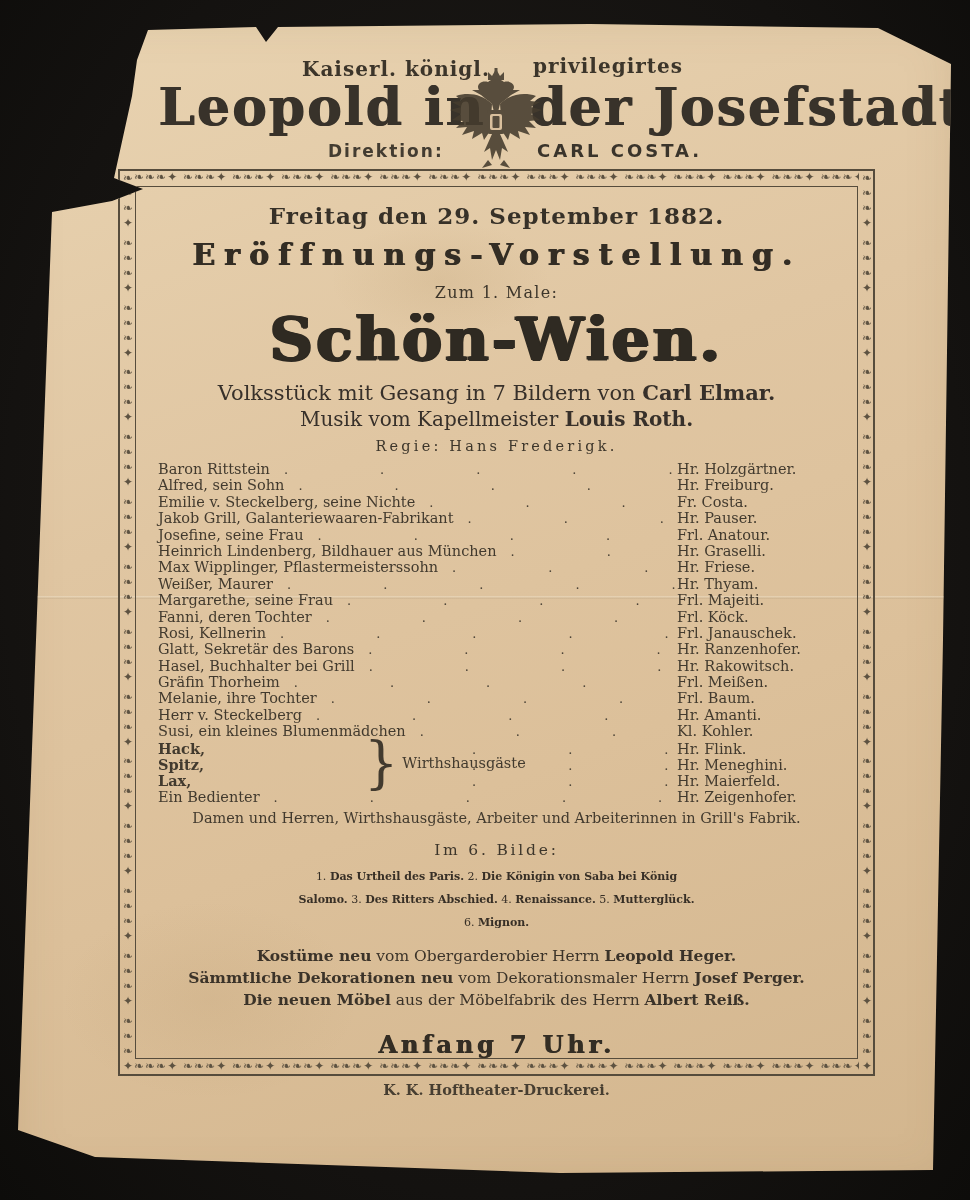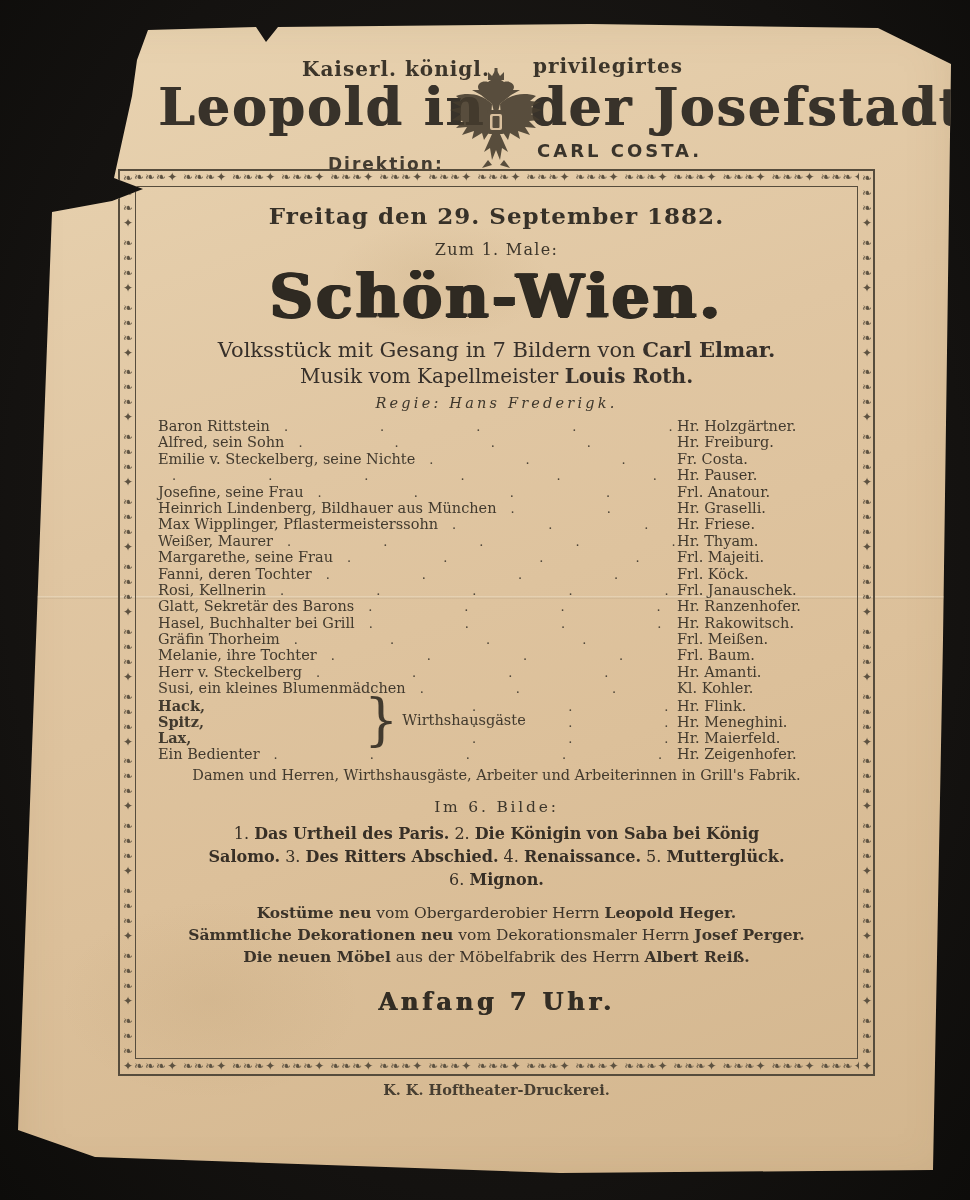--- a/index.html
+++ b/index.html
@@ -27,21 +27,21 @@
 
   
   .hdr{position:absolute;white-space:nowrap;}
   #pre-left{left:302px;top:57px;font-size:20px;font-weight:700;letter-spacing:1px;}
   #pre-right{left:533px;top:54px;font-size:20px;font-weight:700;letter-spacing:1px;}
   #title-left{left:158px;top:76px;font-size:52px;font-weight:700;letter-spacing:2px;
       text-shadow:1px 0 0 currentColor;color:#38322a;}
   #title-right{left:530px;top:76px;font-size:52px;font-weight:700;letter-spacing:2px;
       text-shadow:1px 0 0 currentColor;color:#38322a;}
   #eagle{position:absolute;left:448px;top:68px;}
-  #direktion{left:328px;top:154px;font-family:"DejaVu Sans",sans-serif;font-size:17px;
+  #direktion{left:328px;top:141px;font-family:"DejaVu Sans",sans-serif;font-size:17px;
       font-weight:700;letter-spacing:2px;color:#433c31;}
   #costa{left:537px;top:140px;font-family:"DejaVu Sans",sans-serif;font-size:18px;
       font-weight:700;letter-spacing:3px;color:#3a342b;}
 
   
   #frame{position:absolute;left:118px;top:169px;width:757px;height:907px;
       border:2px solid #564c3c;box-sizing:border-box;}
   .orn{position:absolute;overflow:hidden;white-space:nowrap;color:#5d5241;
       font-family:"DejaVu Sans",sans-serif;font-size:12px;letter-spacing:1px;}
   #orn-top{left:14px;right:14px;top:0;height:14px;line-height:13px;}
@@ -54,38 +54,38 @@
   #content{position:absolute;inset:16px;text-align:center;color:#3d362b;}
   .b{font-weight:700;}
   #date-line{margin-top:15px;font-size:23px;font-weight:700;letter-spacing:1px;color:#373128;}
   #event-line{margin-top:8px;font-size:30px;font-weight:700;letter-spacing:.30em;
       color:#332d24;text-shadow:1px 0 0 currentColor;}
   #premiere-note{margin-top:11px;font-size:16px;letter-spacing:.08em;}
   #main-title{margin-top:2px;font-size:60px;font-weight:700;letter-spacing:3px;color:#2f2a22;
       text-shadow:1.4px 0 0 currentColor,-1.4px 0 0 currentColor,0 1px 0 currentColor;}
   #subtitle-line{margin-top:6px;font-size:21px;color:#37302a;}
   #music-line{margin-top:2px;font-size:20px;color:#37302a;text-align:center;}
-  #regie-line{margin-top:7px;font-size:14.5px;letter-spacing:.22em;font-style:italic;}
+  #regie-line{margin-top:7px;font-size:14.5px;letter-spacing:.22em;}
 
   #cast-list{position:relative;margin-top:7px;text-align:left;padding:0 24px 0 22px;}
   .cast-row{display:flex;align-items:baseline;height:16.4px;font-size:14.5px;color:#423a2e;}
   .cast-row .role{white-space:nowrap;}
   .cast-row.brace .role{min-width:300px;font-weight:bold;}
   .cast-row .leader{flex:1;overflow:hidden;white-space:nowrap;letter-spacing:92px;
       color:#4a4236;padding-left:14px;font-size:13px;}
   .cast-row .performer{width:156px;white-space:nowrap;}
   #brace-overlay{position:absolute;left:228px;display:flex;align-items:center;color:#423a2e;}
   #brace-char{font-size:54px;font-weight:400;line-height:1;transform:scaleY(1.05);}
   #brace-label{font-size:14.5px;margin-left:4px;}
 
   #ensemble-note{margin-top:5px;font-size:14.5px;color:#423a2e;}
   #tableaux-header{margin-top:15px;font-size:15.5px;letter-spacing:.18em;}
   #tableaux-title{margin-top:5px;font-size:33px;font-weight:700;letter-spacing:.32em;
       color:#332d24;text-shadow:1.2px 0 0 currentColor;}
-  .tbl-line{font-size:16px;line-height:23px;color:#372f26;}
+  .tbl-line{font-size:11px;line-height:23px;color:#372f26;}
   #tableaux-list{margin-top:6px;}
   #credits{margin-top:11px;}
   .credit-line{font-size:15.5px;line-height:21px;color:#3b3329;}
   #start-time{margin-top:19px;font-size:24px;font-weight:700;letter-spacing:.16em;
       color:#332d24;text-shadow:.8px 0 0 currentColor;}
 
   #printer-line{position:absolute;left:118px;top:1081px;width:757px;text-align:center;
       font-size:14.5px;font-weight:700;color:#473e31;}
 </style>
 </head>
@@ -125,20 +125,21 @@
 
   <div id="frame">
     <div id="orn-top" class="orn">❧❧❧✦ ❧❧❧✦ ❧❧❧✦ ❧❧❧✦ ❧❧❧✦ ❧❧❧✦ ❧❧❧✦ ❧❧❧✦ ❧❧❧✦ ❧❧❧✦ ❧❧❧✦ ❧❧❧✦ ❧❧❧✦ ❧❧❧✦ ❧❧❧✦ ❧❧❧✦ ❧❧❧✦ ❧❧❧✦ ❧❧❧✦ ❧❧❧✦ ❧❧❧✦ ❧❧❧✦ ❧❧❧✦ ❧❧❧✦ ❧❧❧✦ ❧❧❧✦ ❧❧❧✦ ❧❧❧✦ ❧❧❧✦ ❧❧❧✦ ❧❧❧✦ ❧❧❧✦ ❧❧❧✦ ❧❧❧✦ ❧❧❧✦ ❧❧❧✦ ❧❧❧✦ ❧❧❧✦ ❧❧❧✦ ❧❧❧✦ ❧❧❧✦ ❧❧❧✦ ❧❧❧✦ ❧❧❧✦ ❧❧❧✦ ❧❧❧✦ ❧❧❧✦ ❧❧❧✦ ❧❧❧✦ ❧❧❧✦ ❧❧❧✦ ❧❧❧✦ ❧❧❧✦ ❧❧❧✦ ❧❧❧✦ ❧❧❧✦ ❧❧❧✦ ❧❧❧✦ ❧❧❧✦ ❧❧❧✦ ❧❧❧✦ ❧❧❧✦ ❧❧❧✦ ❧❧❧✦ ❧❧❧✦ ❧❧❧✦ ❧❧❧✦ ❧❧❧✦ ❧❧❧✦ ❧❧❧✦ ❧❧❧✦ ❧❧❧✦ ❧❧❧✦ ❧❧❧✦ ❧❧❧✦ ❧❧❧✦ ❧❧❧✦ ❧❧❧✦ ❧❧❧✦ ❧❧❧✦ ❧❧❧✦ ❧❧❧✦ ❧❧❧✦ ❧❧❧✦ ❧❧❧✦ ❧❧❧✦ ❧❧❧✦ ❧❧❧✦ ❧❧❧✦ ❧❧❧✦ </div>
     <div id="orn-bottom" class="orn">❧❧❧✦ ❧❧❧✦ ❧❧❧✦ ❧❧❧✦ ❧❧❧✦ ❧❧❧✦ ❧❧❧✦ ❧❧❧✦ ❧❧❧✦ ❧❧❧✦ ❧❧❧✦ ❧❧❧✦ ❧❧❧✦ ❧❧❧✦ ❧❧❧✦ ❧❧❧✦ ❧❧❧✦ ❧❧❧✦ ❧❧❧✦ ❧❧❧✦ ❧❧❧✦ ❧❧❧✦ ❧❧❧✦ ❧❧❧✦ ❧❧❧✦ ❧❧❧✦ ❧❧❧✦ ❧❧❧✦ ❧❧❧✦ ❧❧❧✦ ❧❧❧✦ ❧❧❧✦ ❧❧❧✦ ❧❧❧✦ ❧❧❧✦ ❧❧❧✦ ❧❧❧✦ ❧❧❧✦ ❧❧❧✦ ❧❧❧✦ ❧❧❧✦ ❧❧❧✦ ❧❧❧✦ ❧❧❧✦ ❧❧❧✦ ❧❧❧✦ ❧❧❧✦ ❧❧❧✦ ❧❧❧✦ ❧❧❧✦ ❧❧❧✦ ❧❧❧✦ ❧❧❧✦ ❧❧❧✦ ❧❧❧✦ ❧❧❧✦ ❧❧❧✦ ❧❧❧✦ ❧❧❧✦ ❧❧❧✦ ❧❧❧✦ ❧❧❧✦ ❧❧❧✦ ❧❧❧✦ ❧❧❧✦ ❧❧❧✦ ❧❧❧✦ ❧❧❧✦ ❧❧❧✦ ❧❧❧✦ ❧❧❧✦ ❧❧❧✦ ❧❧❧✦ ❧❧❧✦ ❧❧❧✦ ❧❧❧✦ ❧❧❧✦ ❧❧❧✦ ❧❧❧✦ ❧❧❧✦ ❧❧❧✦ ❧❧❧✦ ❧❧❧✦ ❧❧❧✦ ❧❧❧✦ ❧❧❧✦ ❧❧❧✦ ❧❧❧✦ ❧❧❧✦ ❧❧❧✦ </div>
     <div id="orn-left" class="orn">❧❧❧✦ ❧❧❧✦ ❧❧❧✦ ❧❧❧✦ ❧❧❧✦ ❧❧❧✦ ❧❧❧✦ ❧❧❧✦ ❧❧❧✦ ❧❧❧✦ ❧❧❧✦ ❧❧❧✦ ❧❧❧✦ ❧❧❧✦ ❧❧❧✦ ❧❧❧✦ ❧❧❧✦ ❧❧❧✦ ❧❧❧✦ ❧❧❧✦ ❧❧❧✦ ❧❧❧✦ ❧❧❧✦ ❧❧❧✦ ❧❧❧✦ ❧❧❧✦ ❧❧❧✦ ❧❧❧✦ ❧❧❧✦ ❧❧❧✦ ❧❧❧✦ ❧❧❧✦ ❧❧❧✦ ❧❧❧✦ ❧❧❧✦ ❧❧❧✦ ❧❧❧✦ ❧❧❧✦ ❧❧❧✦ ❧❧❧✦ ❧❧❧✦ ❧❧❧✦ ❧❧❧✦ ❧❧❧✦ ❧❧❧✦ ❧❧❧✦ ❧❧❧✦ ❧❧❧✦ ❧❧❧✦ ❧❧❧✦ ❧❧❧✦ ❧❧❧✦ ❧❧❧✦ ❧❧❧✦ ❧❧❧✦ ❧❧❧✦ ❧❧❧✦ ❧❧❧✦ ❧❧❧✦ ❧❧❧✦ ❧❧❧✦ ❧❧❧✦ ❧❧❧✦ ❧❧❧✦ ❧❧❧✦ ❧❧❧✦ ❧❧❧✦ ❧❧❧✦ ❧❧❧✦ ❧❧❧✦ ❧❧❧✦ ❧❧❧✦ ❧❧❧✦ ❧❧❧✦ ❧❧❧✦ ❧❧❧✦ ❧❧❧✦ ❧❧❧✦ ❧❧❧✦ ❧❧❧✦ ❧❧❧✦ ❧❧❧✦ ❧❧❧✦ ❧❧❧✦ ❧❧❧✦ ❧❧❧✦ ❧❧❧✦ ❧❧❧✦ ❧❧❧✦ ❧❧❧✦ </div>
     <div id="orn-right" class="orn">❧❧❧✦ ❧❧❧✦ ❧❧❧✦ ❧❧❧✦ ❧❧❧✦ ❧❧❧✦ ❧❧❧✦ ❧❧❧✦ ❧❧❧✦ ❧❧❧✦ ❧❧❧✦ ❧❧❧✦ ❧❧❧✦ ❧❧❧✦ ❧❧❧✦ ❧❧❧✦ ❧❧❧✦ ❧❧❧✦ ❧❧❧✦ ❧❧❧✦ ❧❧❧✦ ❧❧❧✦ ❧❧❧✦ ❧❧❧✦ ❧❧❧✦ ❧❧❧✦ ❧❧❧✦ ❧❧❧✦ ❧❧❧✦ ❧❧❧✦ ❧❧❧✦ ❧❧❧✦ ❧❧❧✦ ❧❧❧✦ ❧❧❧✦ ❧❧❧✦ ❧❧❧✦ ❧❧❧✦ ❧❧❧✦ ❧❧❧✦ ❧❧❧✦ ❧❧❧✦ ❧❧❧✦ ❧❧❧✦ ❧❧❧✦ ❧❧❧✦ ❧❧❧✦ ❧❧❧✦ ❧❧❧✦ ❧❧❧✦ ❧❧❧✦ ❧❧❧✦ ❧❧❧✦ ❧❧❧✦ ❧❧❧✦ ❧❧❧✦ ❧❧❧✦ ❧❧❧✦ ❧❧❧✦ ❧❧❧✦ ❧❧❧✦ ❧❧❧✦ ❧❧❧✦ ❧❧❧✦ ❧❧❧✦ ❧❧❧✦ ❧❧❧✦ ❧❧❧✦ ❧❧❧✦ ❧❧❧✦ ❧❧❧✦ ❧❧❧✦ ❧❧❧✦ ❧❧❧✦ ❧❧❧✦ ❧❧❧✦ ❧❧❧✦ ❧❧❧✦ ❧❧❧✦ ❧❧❧✦ ❧❧❧✦ ❧❧❧✦ ❧❧❧✦ ❧❧❧✦ ❧❧❧✦ ❧❧❧✦ ❧❧❧✦ ❧❧❧✦ ❧❧❧✦ ❧❧❧✦ </div>
     <div id="frame-inner"></div>
 
     <div id="content">
       <div id="date-line">Freitag den 29. September 1882.</div>
+      <div id="event-line">Eröffnungs-Vorstellung.</div>
       <div id="premiere-note">Zum 1. Male:</div>
       <div id="main-title">Schön-Wien.</div>
       <div id="subtitle-line"><span>Volksstück mit Gesang in 7 Bildern von </span><span class="b">Carl Elmar.</span></div>
       <div id="music-line"><span>Musik vom Kapellmeister </span><span class="b">Louis Roth.</span></div>
       <div id="regie-line">Regie: Hans Frederigk.</div>
 
       <div id="cast-list">
         <div class="cast-row">
             <span class="role">Baron Rittstein</span>
             <span class="leader">..............................</span>
@@ -148,20 +149,21 @@
             <span class="role">Alfred, sein Sohn</span>
             <span class="leader">..............................</span>
             <span class="performer">Hr. Freiburg.</span>
           </div>
           <div class="cast-row">
             <span class="role">Emilie v. Steckelberg, seine Nichte</span>
             <span class="leader">..............................</span>
             <span class="performer">Fr. Costa.</span>
           </div>
           <div class="cast-row">
+            <span class="role">Jakob Grill, Galanteriewaaren-Fabrikant</span>
             <span class="leader">..............................</span>
             <span class="performer">Hr. Pauser.</span>
           </div>
           <div class="cast-row">
             <span class="role">Josefine, seine Frau</span>
             <span class="leader">..............................</span>
             <span class="performer">Frl. Anatour.</span>
           </div>
           <div class="cast-row">
             <span class="role">Heinrich Lindenberg, Bildhauer aus München</span>

